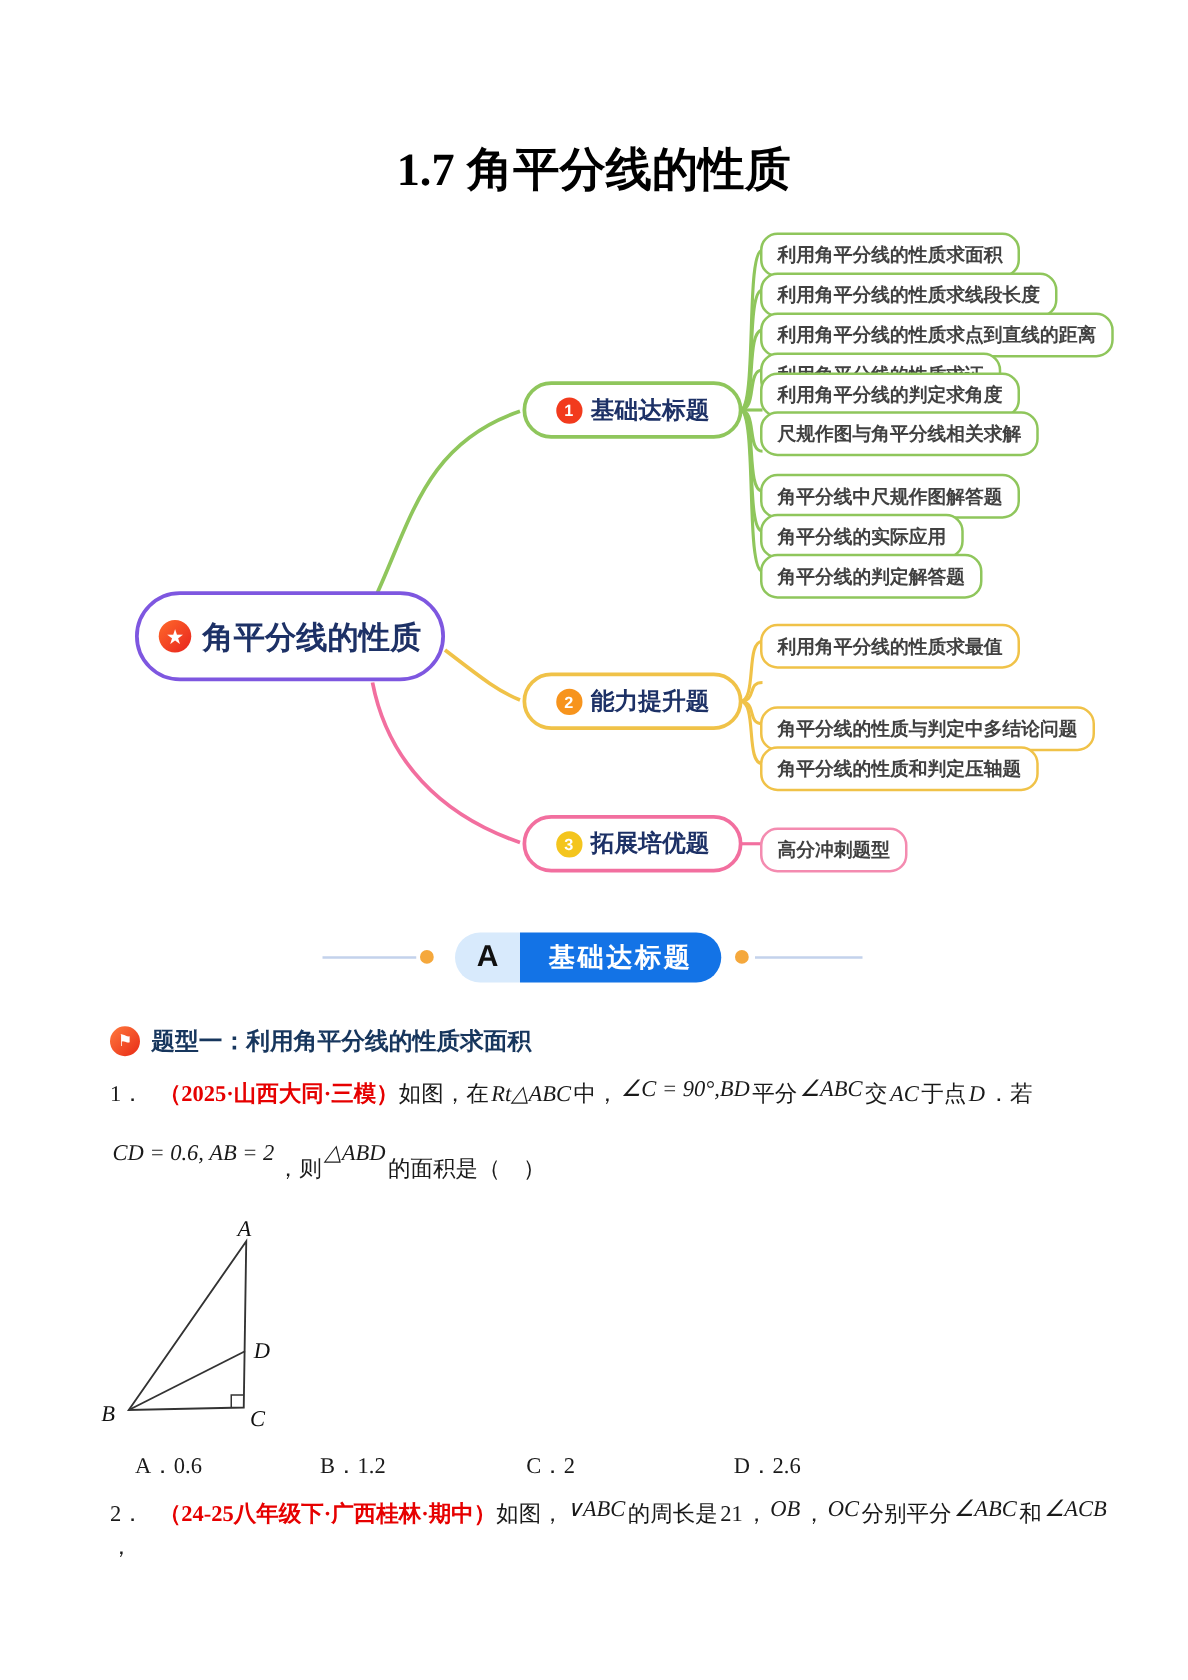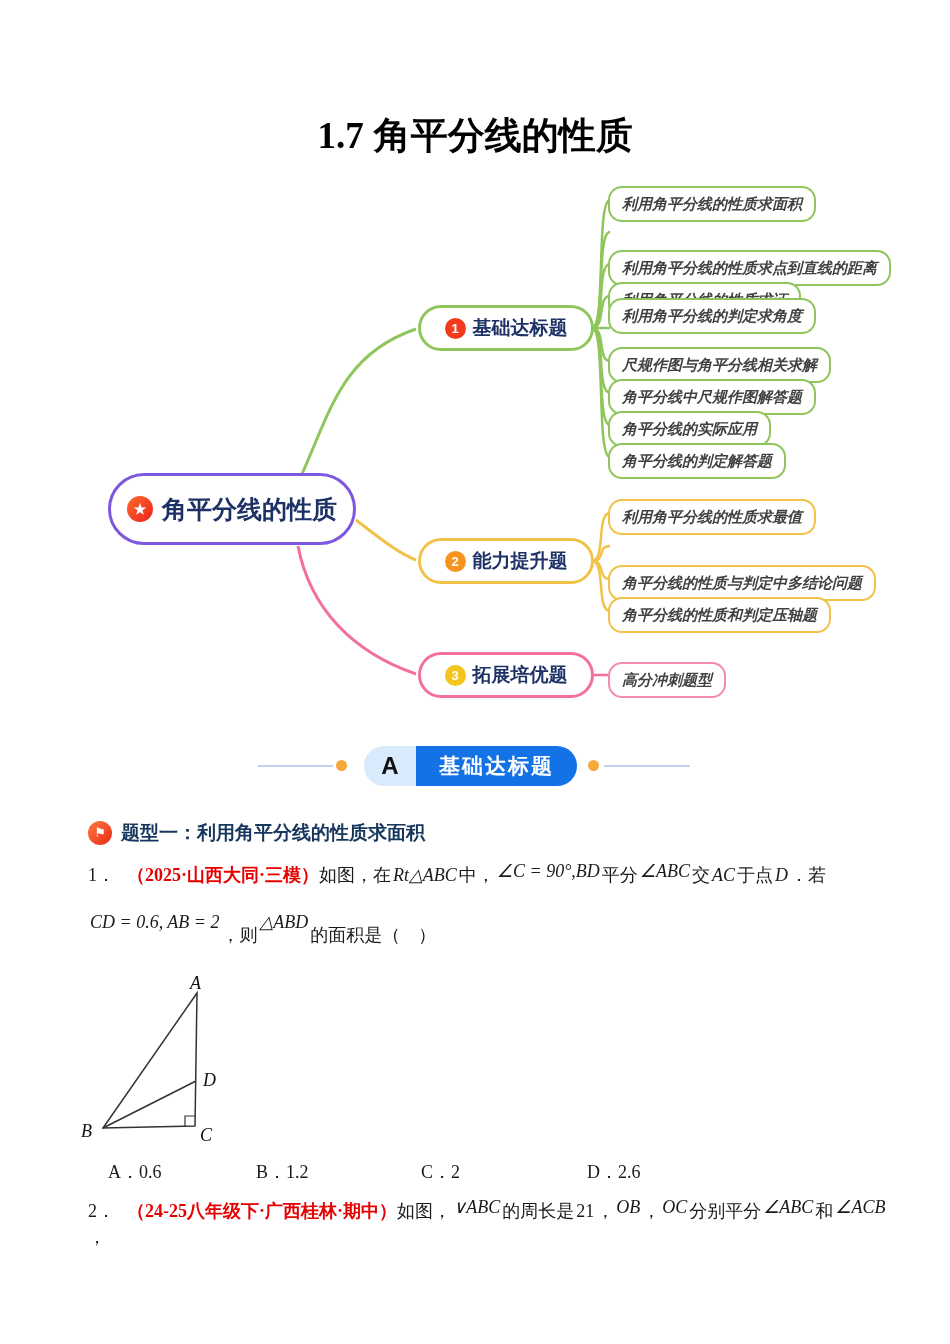--- a/index.html
+++ b/index.html
@@ -23,21 +23,21 @@
          color:#fff;flex:0 0 auto;}
   .star-badge{width:26px;height:26px;background:linear-gradient(135deg,#ff6a2a,#e8231e);
               font-size:14px;}
   .num-badge{width:21px;height:21px;font-size:13px;}
   .mm-branch{left:418px;width:176px;height:46px;border-width:3px;border-style:solid;
              border-radius:23px;gap:7px;font-size:19px;color:#1d3166;}
   .b1{top:305px;border-color:#8fc65c;} .b1 .num-badge{background:#f23a1d;}
   .b2{top:538px;border-color:#f0c248;} .b2 .num-badge{background:#f7941d;}
   .b3{top:652px;border-color:#f26f9f;} .b3 .num-badge{background:#f4c51d;}
   .leaf{left:608px;height:27px;border-width:2.5px;border-style:solid;border-radius:14px;
-        padding:16px 12px;font-size:15px;color:#414141;justify-content:flex-start;font-style:italic;}
+        padding:16px 12px;font-size:15px;color:#414141;justify-content:flex-start;}
   .leaf.g{border-color:#8fc65c;} .leaf.y{border-color:#f0c248;text-align:center;} .leaf.p{border-color:#f48bb0;}
 
   
   .banner-line{position:absolute;height:2px;background:#c3d2ec;top:765px;}
   .banner-dot{position:absolute;width:11px;height:11px;border-radius:50%;
               background:#f5a83c;top:760px;}
   .banner-a{position:absolute;left:364px;top:746px;width:52px;height:40px;background:#d8eafc;
             border-radius:20px 0 0 20px;display:flex;align-items:center;justify-content:center;
             font-family:"Liberation Sans",sans-serif;font-weight:bold;font-size:24px;color:#101010;}
   .banner-main{position:absolute;left:416px;top:746px;width:161px;height:40px;background:#1373e6;
@@ -108,24 +108,25 @@
   <div class="pill mm-branch b2">
     <span class="badge num-badge">2</span>
     <span>能力提升题</span>
   </div>
   <div class="pill mm-branch b3">
     <span class="badge num-badge">3</span>
     <span>拓展培优题</span>
   </div>
 
   <div class="pill leaf g" style="top:186px">利用角平分线的性质求面积</div>
+  <div class="pill leaf g" style="top:218px">利用角平分线的性质求线段长度</div>
   <div class="pill leaf g" style="top:250px">利用角平分线的性质求点到直线的距离</div>
   <div class="pill leaf g" style="top:282px">利用角平分线的性质求证</div>
   <div class="pill leaf g" style="top:298px">利用角平分线的判定求角度</div>
-  <div class="pill leaf g" style="top:347px">尺规作图与角平分线相关求解</div>
+  <div class="pill leaf g" style="top:329px">尺规作图与角平分线相关求解</div>
   <div class="pill leaf g" style="top:379px">角平分线中尺规作图解答题</div>
   <div class="pill leaf g" style="top:411px">角平分线的实际应用</div>
   <div class="pill leaf g" style="top:443px">角平分线的判定解答题</div>
 
   <div class="pill leaf y" style="top:499px">利用角平分线的性质求最值</div>
   <div class="pill leaf y" style="top:565px">角平分线的性质与判定中多结论问题</div>
   <div class="pill leaf y" style="top:597px">角平分线的性质和判定压轴题</div>
 
   <div class="pill leaf p" style="top:662px">高分冲刺题型</div>
 

